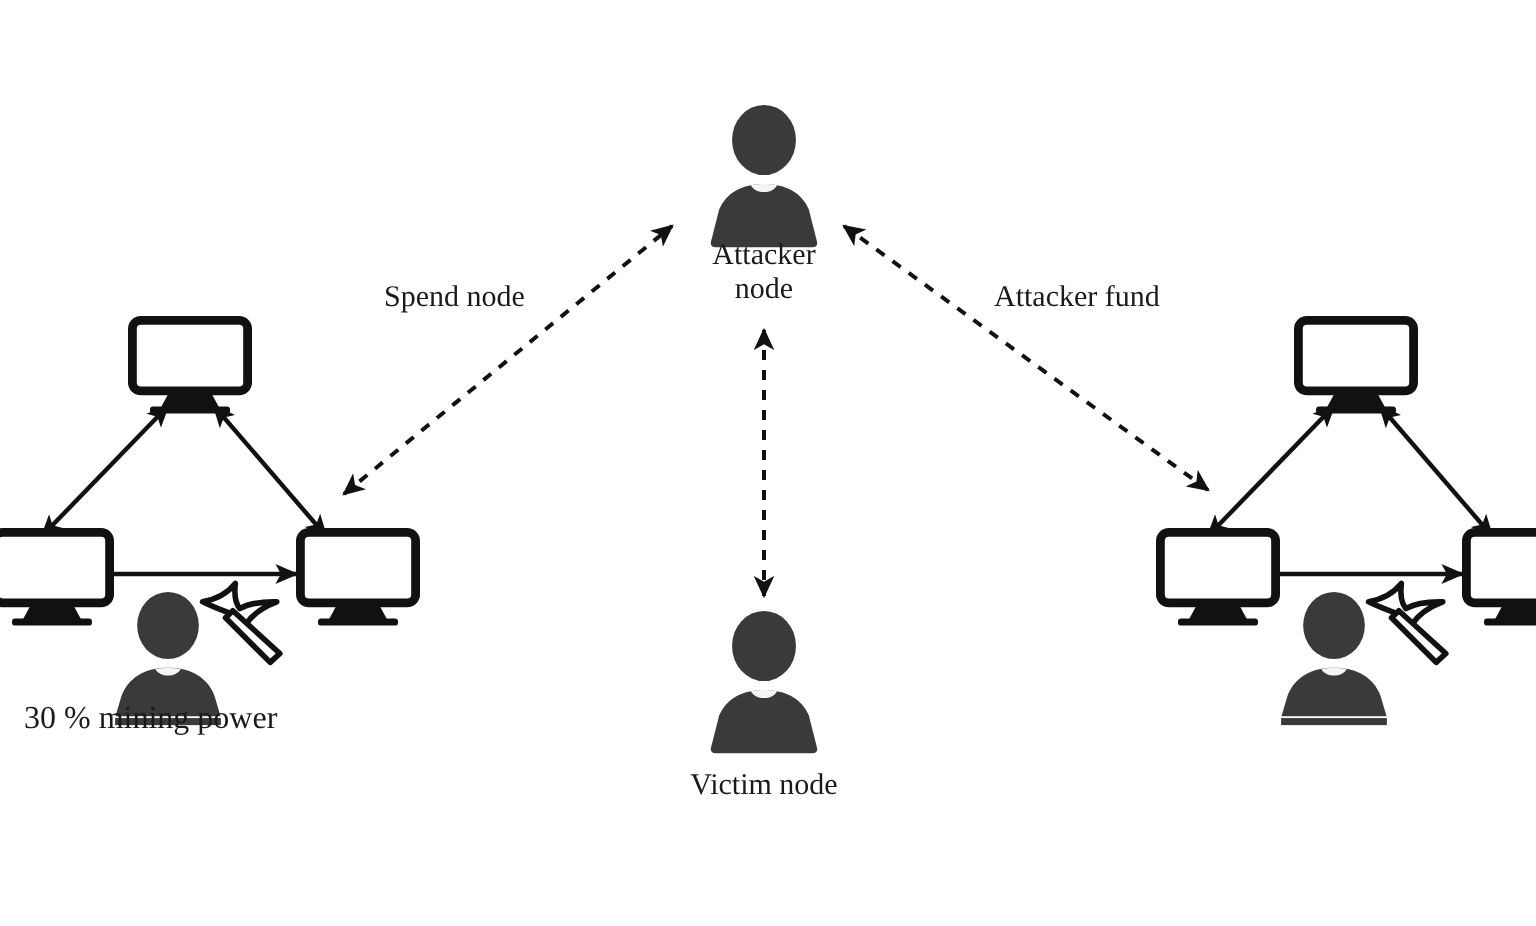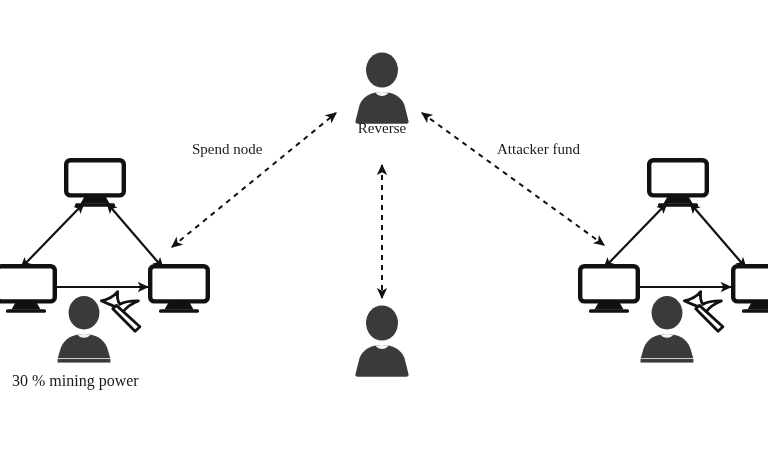--- a/index.html
+++ b/index.html
@@ -137,19 +137,21 @@
       <line x1="172" y1="247" x2="336" y2="113"></line>
       <line x1="422" y1="113" x2="604" y2="245"></line>
       <line x1="382" y1="165" x2="382" y2="298"></line>
     </g>
   </svg>
 
   <div class="lbl edge-label" style="left:192px; top:141px;">Spend node</div>
 
   <div class="lbl edge-label" style="left:497px; top:141px;">Attacker fund</div>
 
-  <div class="lbl node-label lbl-center" style="left:332px; top:120px; width:100px;">Reverse</div>
+  <div class="lbl node-label lbl-center" style="left:332px; top:120px; width:100px;">Attacker</div>
+  <div class="lbl node-label lbl-center" style="left:332px; top:137px; width:100px;">node</div>
 
+  <div class="lbl node-label lbl-center" style="left:322px; top:385px; width:120px;">Victim node</div>
 
-  <div class="lbl power-label" style="left:12px; top:372px;">30 % mining power</div>
+  <div class="lbl power-label" style="left:12px; top:351px;">30 % mining power</div>
 
 
 </div>
 
 </body></html>

